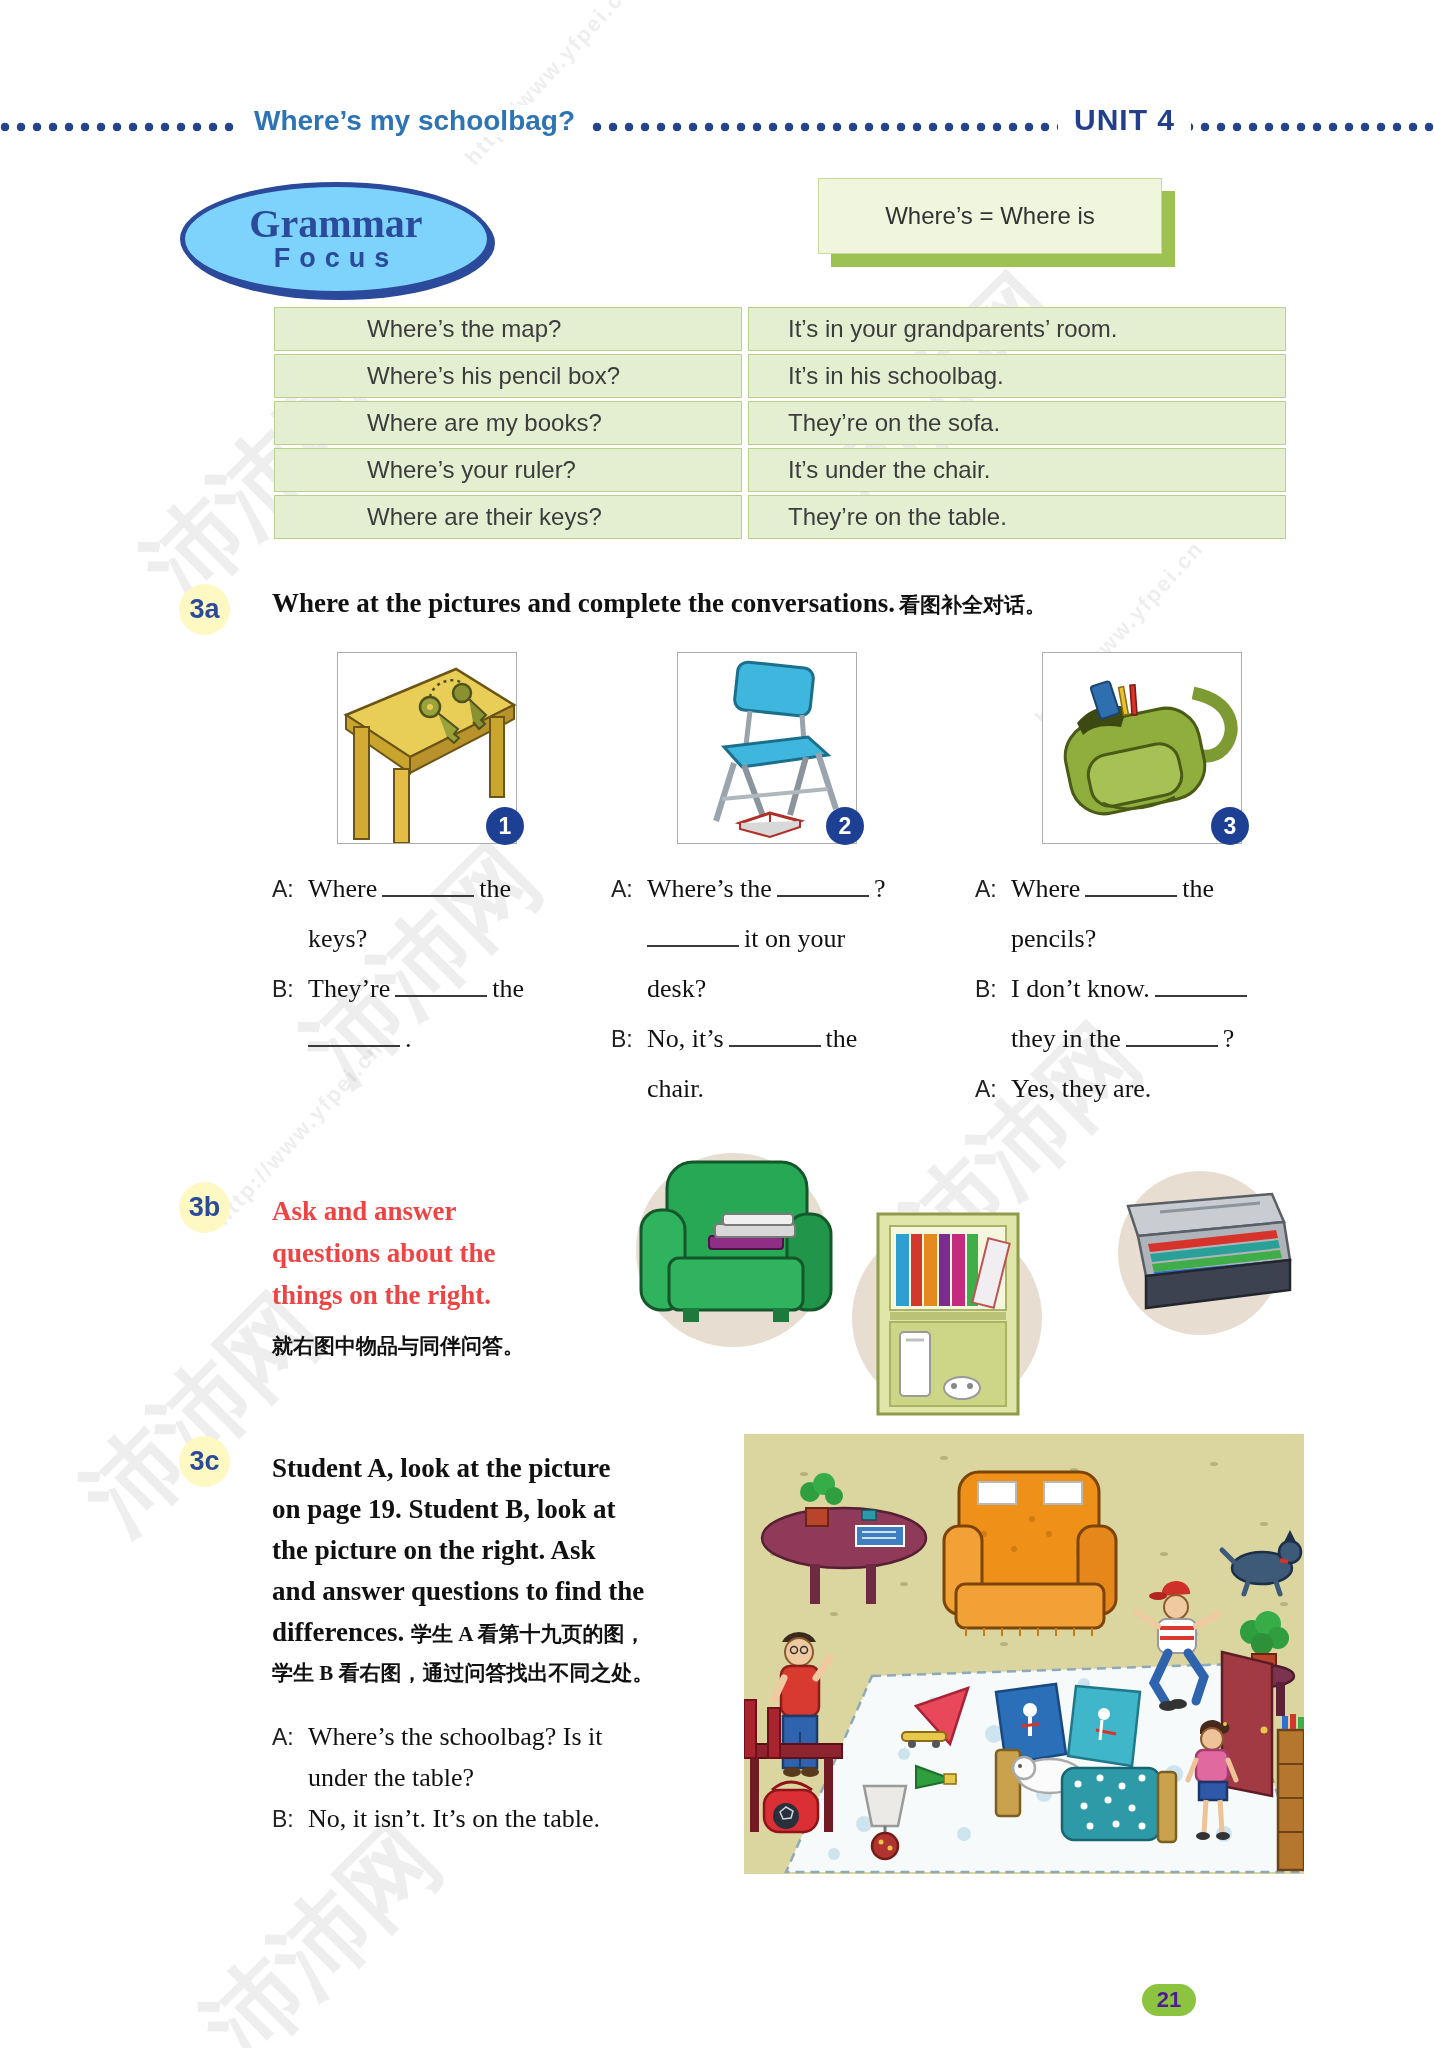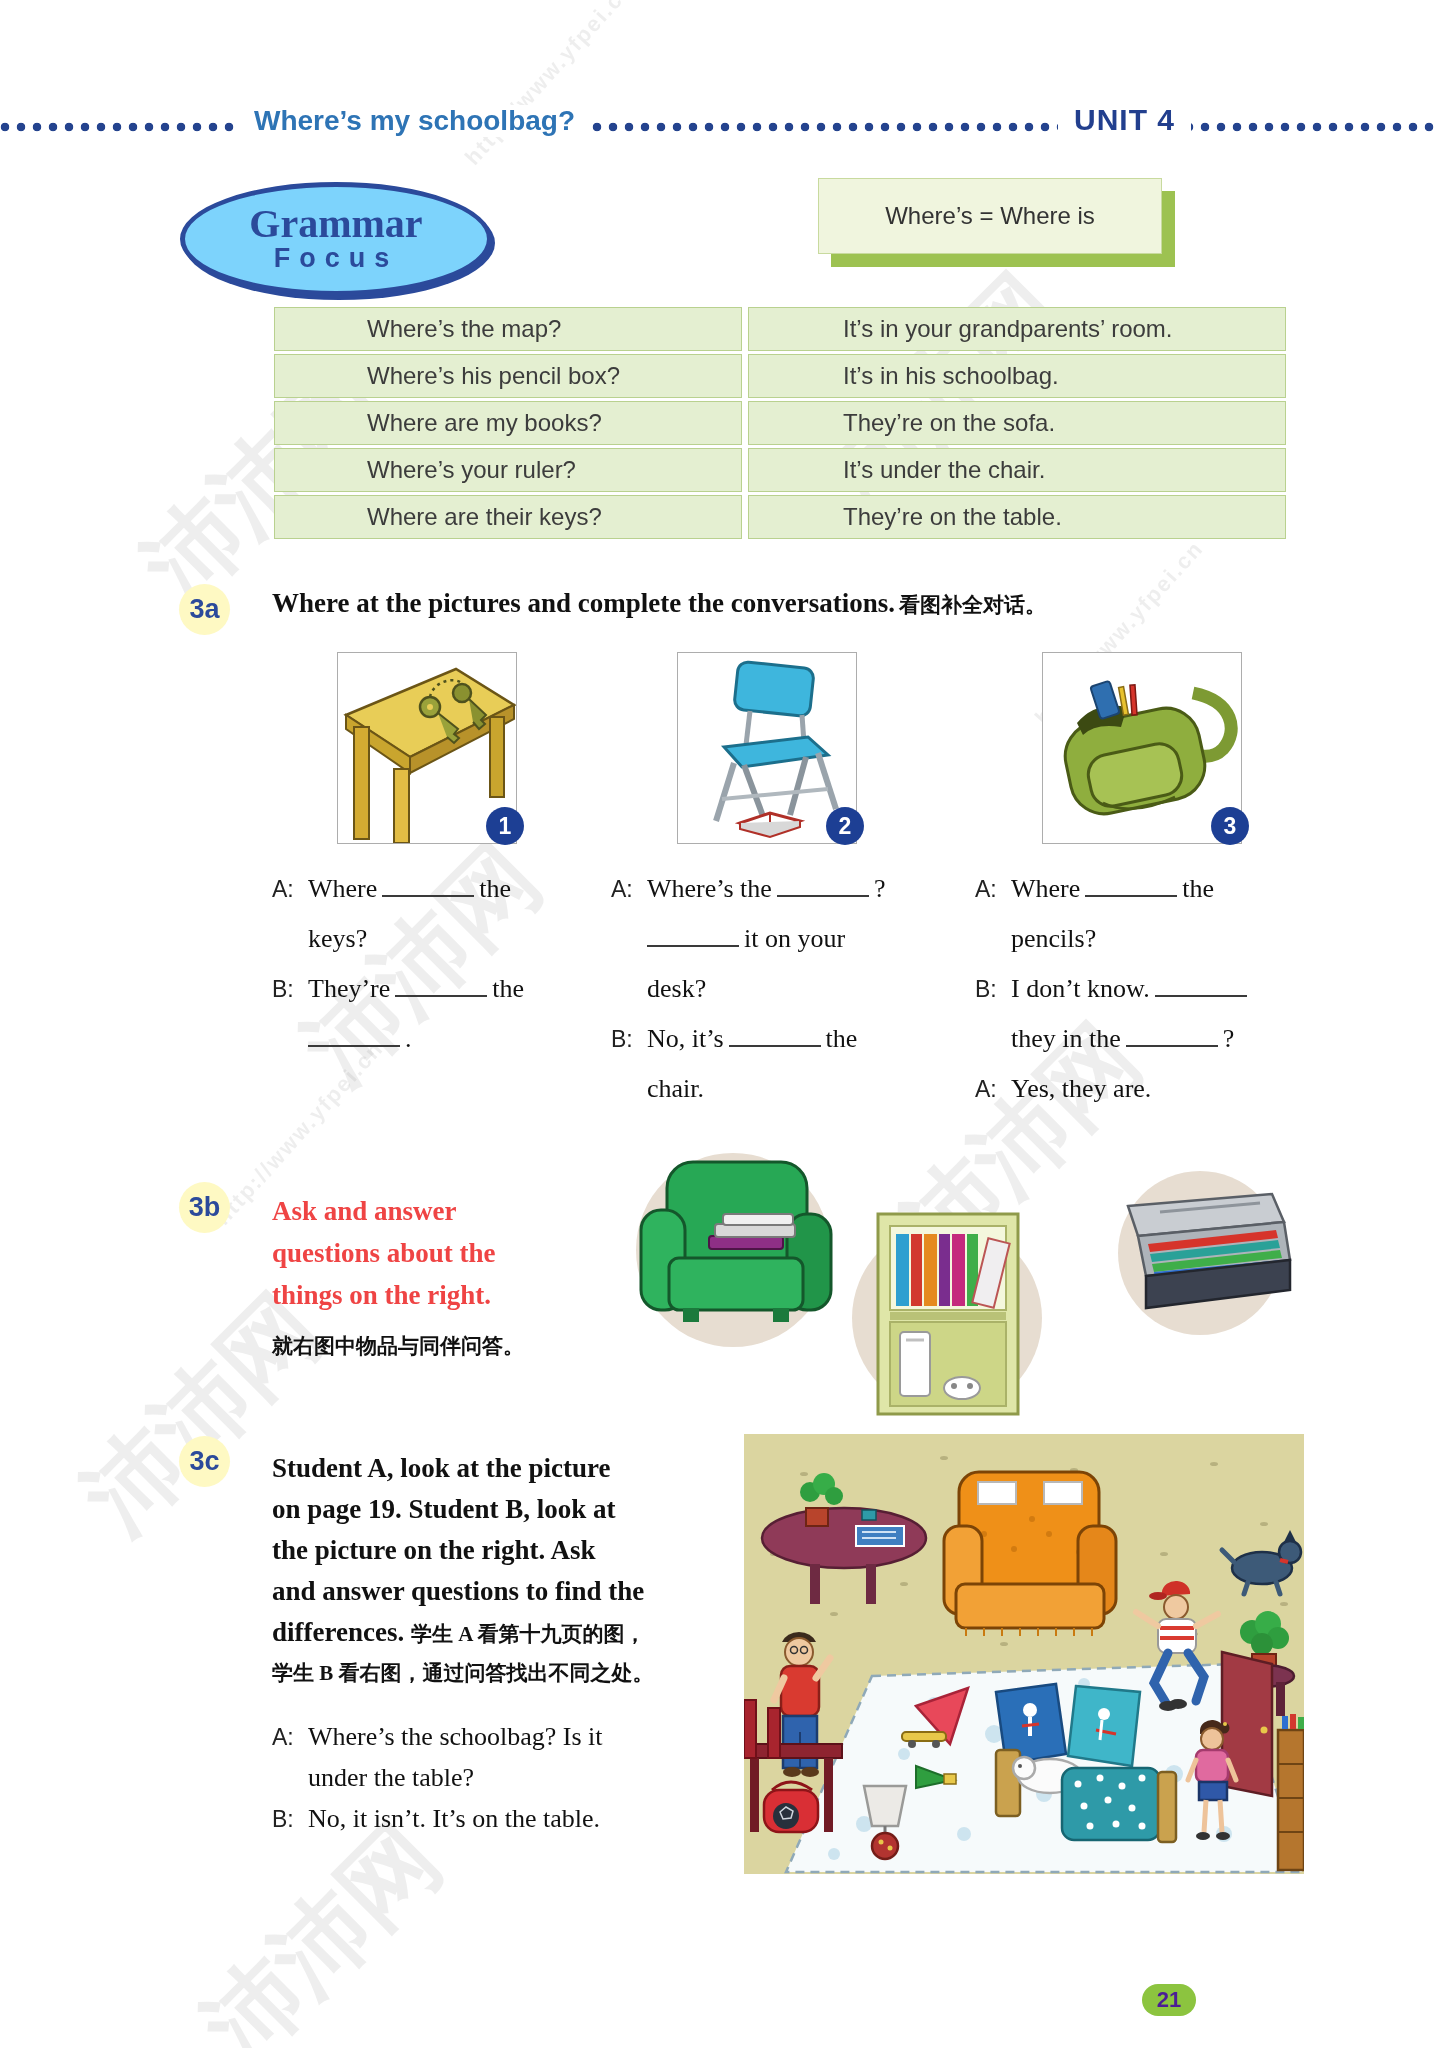--- a/index.html
+++ b/index.html
@@ -32,21 +32,21 @@
     background:#f0f5de; border:1px solid #c8da9e; box-shadow:13px 13px 0 #9dc251;
     display:flex; align-items:center; justify-content:center;
     font:24px "Liberation Sans",sans-serif; color:#333; }
 
   
   .gtable { position:absolute; left:274px; top:307px; width:1012px; }
   .grow { display:grid; grid-template-columns:468px 538px; column-gap:6px; margin-bottom:3px; }
   .gcell { background:#e4efd1; border:1px solid #b9d18f; height:44px; display:flex; align-items:center;
     font:24px "Liberation Sans",sans-serif; color:#3c3c3c; }
   .gq { padding-left:92px; }
-  .ga { padding-left:94px; }
+  .ga { padding-left:39px; }
 
   
   .badge { position:absolute; width:51px; height:51px; border-radius:50%; background:#fef9c3;
     display:flex; align-items:center; justify-content:center;
     font:bold 27px "Liberation Sans",sans-serif; color:#2b4a9b; }
 
   .sec-head { position:absolute; white-space:nowrap; }
   .sec-head .en { font:bold 27px "Liberation Serif",serif; color:#111; }
   .zh { font:bold 21px "Liberation Serif",serif; color:#111; }
 

